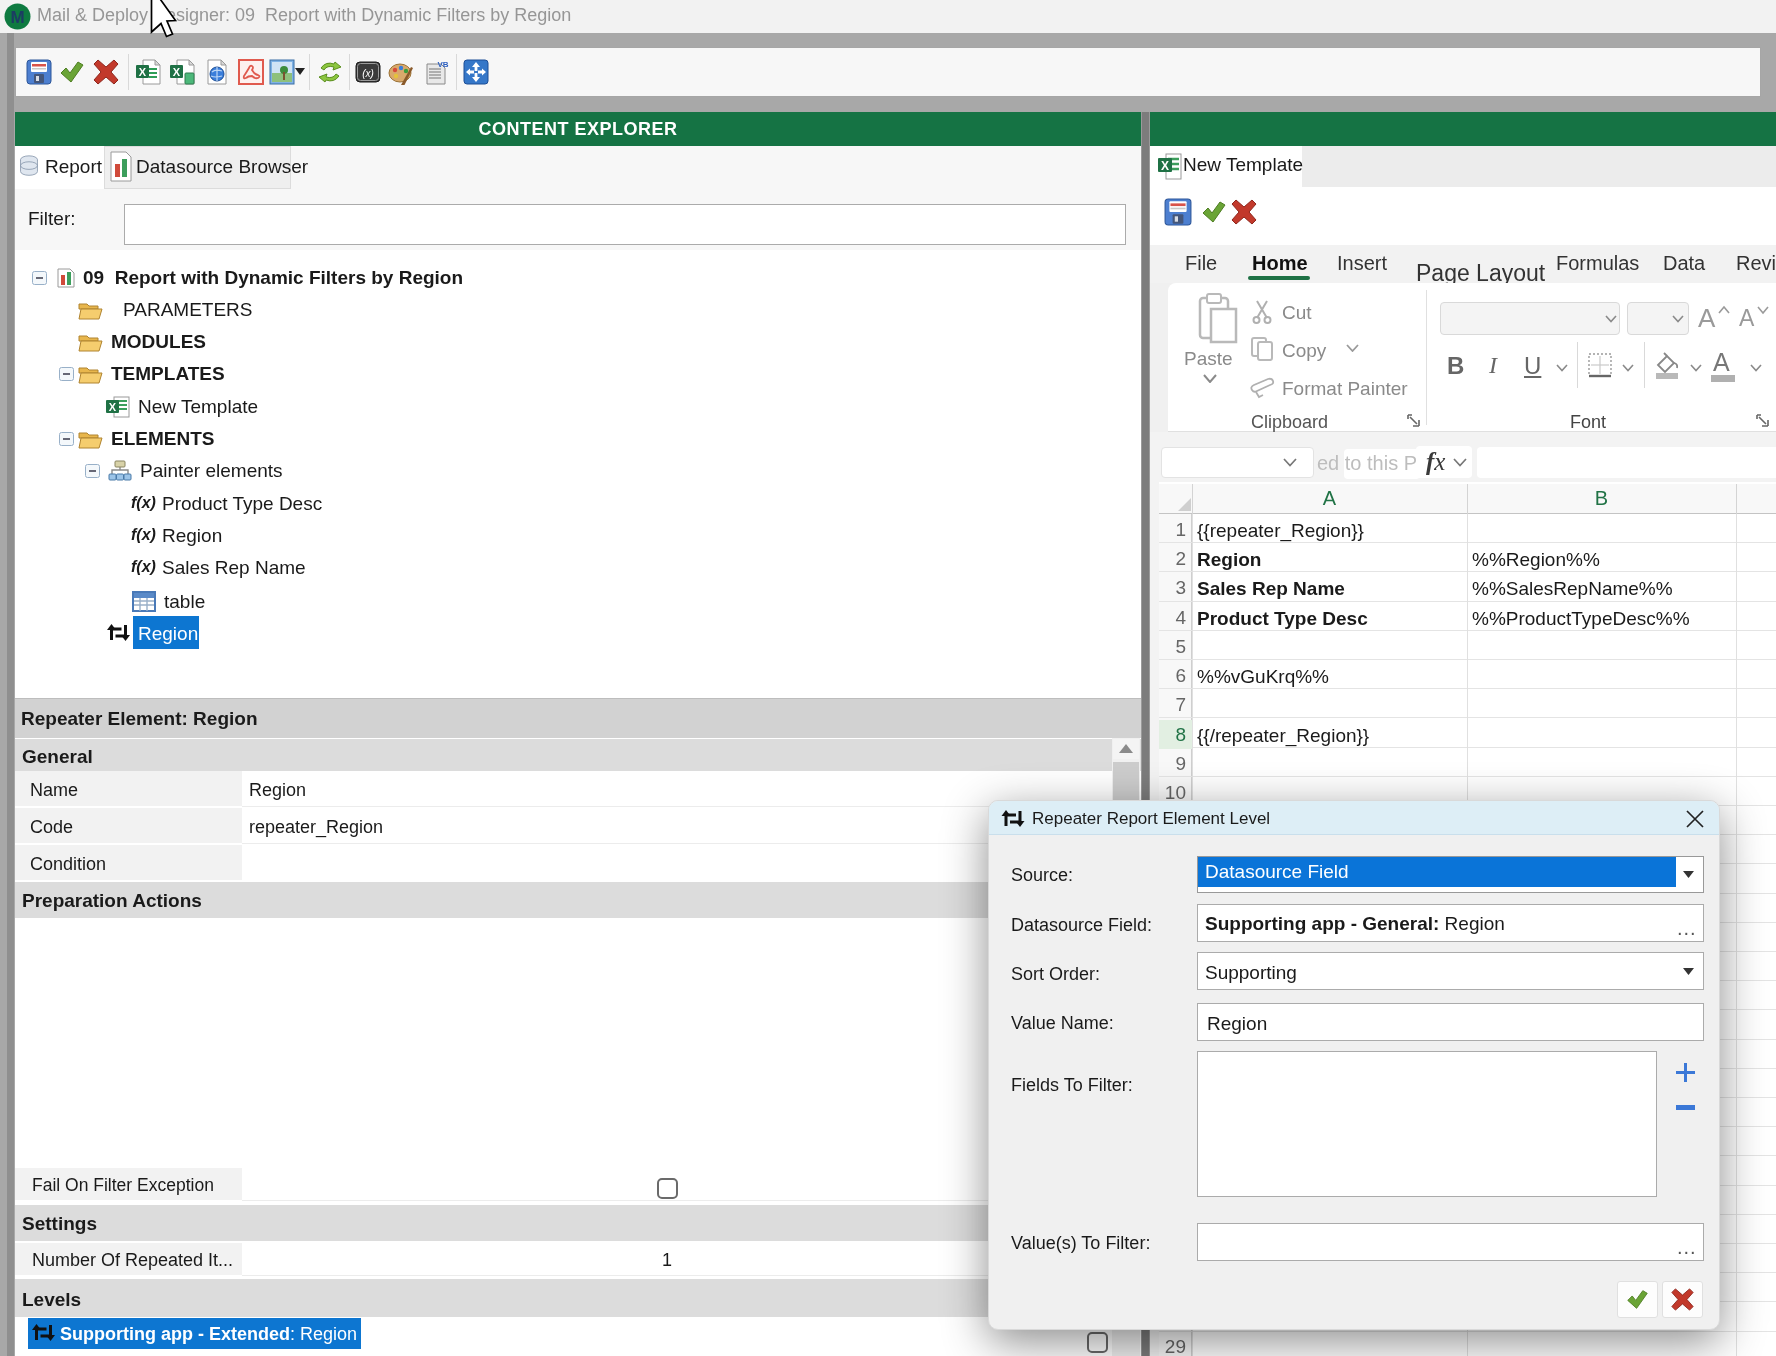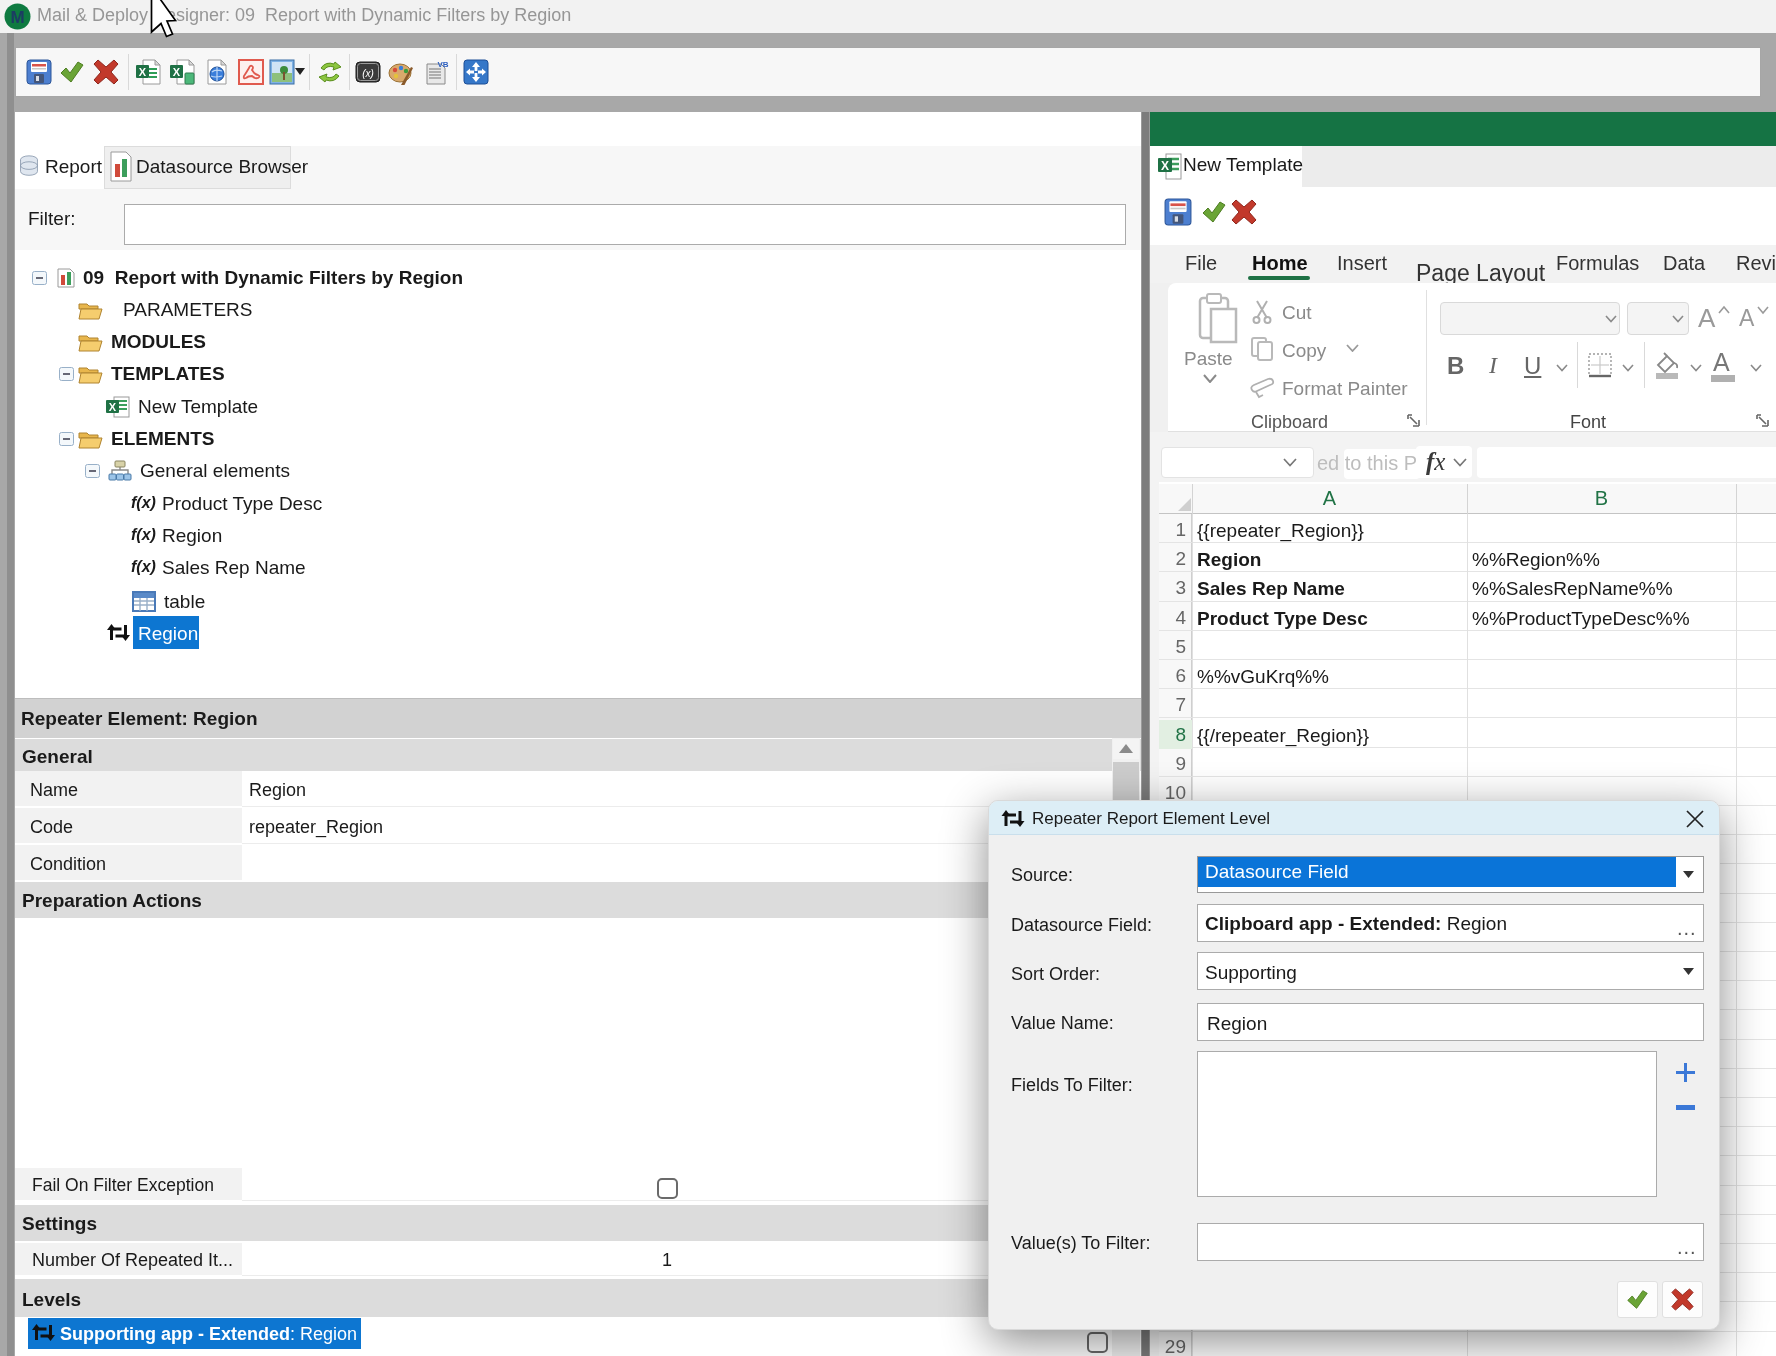--- a/index.html
+++ b/index.html
@@ -101,20 +101,21 @@
 <svg class="ico" style="left:463px;top:59px" viewBox="0 0 26 26">
  <rect x="1" y="1" width="24" height="24" rx="3" fill="#3577c8" stroke="#1d4e96"></rect>
  <path d="M13 3 l4 5 h-2.6 v4 h-2.8 v-4 H9 z" fill="#fff"></path>
  <path d="M13 23 l-4 -5 h2.6 v-4 h2.8 v4 H17 z" fill="#fff"></path>
  <path d="M3 13 l4 -3.5 v2.1 h4 v2.8 H7 v2.1 z" fill="#fff"></path>
  <path d="M23 13 l-4 -3.5 v2.1 h-4 v2.8 h4 v2.1 z" fill="#fff"></path>
 </svg>
 <div class="a" style="left:7px;top:33px;width:7px;height:1323px;background:#8f8f8f"></div>
 
 <div class="a" style="left:15px;top:112px;width:1126px;height:1244px;background:#fff">
+ <div class="a" style="left:0;top:0;width:1126px;height:34px;background:#157344;color:#fff;font-weight:bold;font-size:18px;text-align:center;line-height:34px;letter-spacing:.5px">CONTENT EXPLORER</div>
  <div class="a" style="left:0;top:34px;width:1126px;height:77px;background:#f7f7f7"></div>
  <div class="a" style="left:89px;top:34px;width:187px;height:43px;background:#efefef;border:1px solid #dcdcdc"></div>
  <div class="a" style="left:0;top:34px;width:89px;height:43px;background:#fff"></div>
  <svg class="a" style="left:3px;top:41px" width="22" height="26" viewBox="0 0 26 28">
   <ellipse cx="13" cy="6.5" rx="10" ry="4.5" fill="#dfe6ef" stroke="#8a99ad"></ellipse>
   <path d="M3 6.5 v14 a10 4.5 0 0 0 20 0 V6.5" fill="#dfe6ef" stroke="#8a99ad"></path>
   <ellipse cx="13" cy="13.5" rx="10" ry="4.5" fill="none" stroke="#8a99ad"></ellipse>
  </svg>
  <div class="a" style="left:30px;top:44px;font-size:19px">Report</div>
  <svg class="a" style="left:94px;top:39px" width="24" height="31" viewBox="0 0 24 31">
@@ -178,21 +179,21 @@
       <rect x=".5" y=".5" width="14" height="13" rx="2" fill="#f4f8fb" stroke="#98b0c8"></rect>
       <line x1="4" y1="7" x2="11" y2="7" stroke="#445" stroke-width="1.6"></line>
     </svg>
  <svg class="a" style="left:93px;top:210px" width="24" height="21" viewBox="0 0 24 21">
   <path d="M12 6 v4 M4 14 v-4 h16 v4" stroke="#8a8a8a" fill="none" stroke-width="1.4"></path>
   <rect x="7" y="1" width="10" height="6" rx="1" fill="#d8d2a8" stroke="#8a8560"></rect>
   <rect x="1" y="14" width="7" height="6" rx="1" fill="#9cc4e8" stroke="#4a7aa8"></rect>
   <rect x="8.5" y="14" width="7" height="6" rx="1" fill="#9cc4e8" stroke="#4a7aa8"></rect>
   <rect x="16" y="14" width="7" height="6" rx="1" fill="#9cc4e8" stroke="#4a7aa8"></rect>
  </svg>
- <div class="a" style="left:125px;top:210px">General elements</div>
+ <div class="a" style="left:125px;top:210px">Painter elements</div>
  <div class="a" style="left:116px;top:244px;font-style:italic;font-weight:bold;font-size:16px">f(x)</div>
  <div class="a" style="left:147px;top:243px">Product Type Desc</div>
  <div class="a" style="left:116px;top:276px;font-style:italic;font-weight:bold;font-size:16px">f(x)</div>
  <div class="a" style="left:147px;top:275px">Region</div>
  <div class="a" style="left:116px;top:308px;font-style:italic;font-weight:bold;font-size:16px">f(x)</div>
  <div class="a" style="left:147px;top:307px">Sales Rep Name</div>
  <svg class="a" style="left:117px;top:341px" width="24" height="21" viewBox="0 0 24 21">
   <rect x="1" y="1" width="22" height="19" fill="#fff" stroke="#4a7ab8" stroke-width="2"></rect>
   <rect x="2" y="2" width="20" height="5" fill="#5a8ac8"></rect>
   <path d="M2 10 h20 M2 14 h20 M8 7 v13 M15 7 v13" stroke="#9ab0c8" stroke-width="1.4"></path>
@@ -457,21 +458,21 @@
  <div class="a" style="left:22px;top:64px;font-size:18px">Source:</div>
  <div class="a" style="left:208px;top:55px;width:507px;height:37px;background:#fff;border:1px solid #999"></div>
  <div class="a" style="left:209px;top:56px;width:478px;height:30px;background:#0a74d8"></div>
  <div class="a" style="left:216px;top:60px;font-size:19px;color:#fff">Datasource Field</div>
  <svg class="a" style="left:694px;top:70px" width="11" height="7" viewBox="0 0 11 7">
       <path d="M0 0 h11 l-5.5 7 z" fill="#333"></path>
     </svg>
 
  <div class="a" style="left:22px;top:114px;font-size:18px">Datasource Field:</div>
  <div class="a" style="left:208px;top:103px;width:507px;height:38px;background:#fff;border:1px solid #ababab"></div>
- <div class="a" style="left:216px;top:112px;font-size:19px"><b>Clipboard app - Extended:</b> Region</div>
+ <div class="a" style="left:216px;top:112px;font-size:19px"><b>Supporting app - General:</b> Region</div>
  <div class="a" style="left:688px;top:116px;font-size:20px;color:#555;letter-spacing:1px">...</div>
 
  <div class="a" style="left:22px;top:163px;font-size:18px">Sort Order:</div>
  <div class="a" style="left:208px;top:151px;width:507px;height:38px;background:#fff;border:1px solid #ababab"></div>
  <div class="a" style="left:216px;top:161px;font-size:19px">Supporting</div>
  <svg class="a" style="left:694px;top:167px" width="11" height="7" viewBox="0 0 11 7">
       <path d="M0 0 h11 l-5.5 7 z" fill="#333"></path>
     </svg>
 
  <div class="a" style="left:22px;top:212px;font-size:18px">Value Name:</div>

